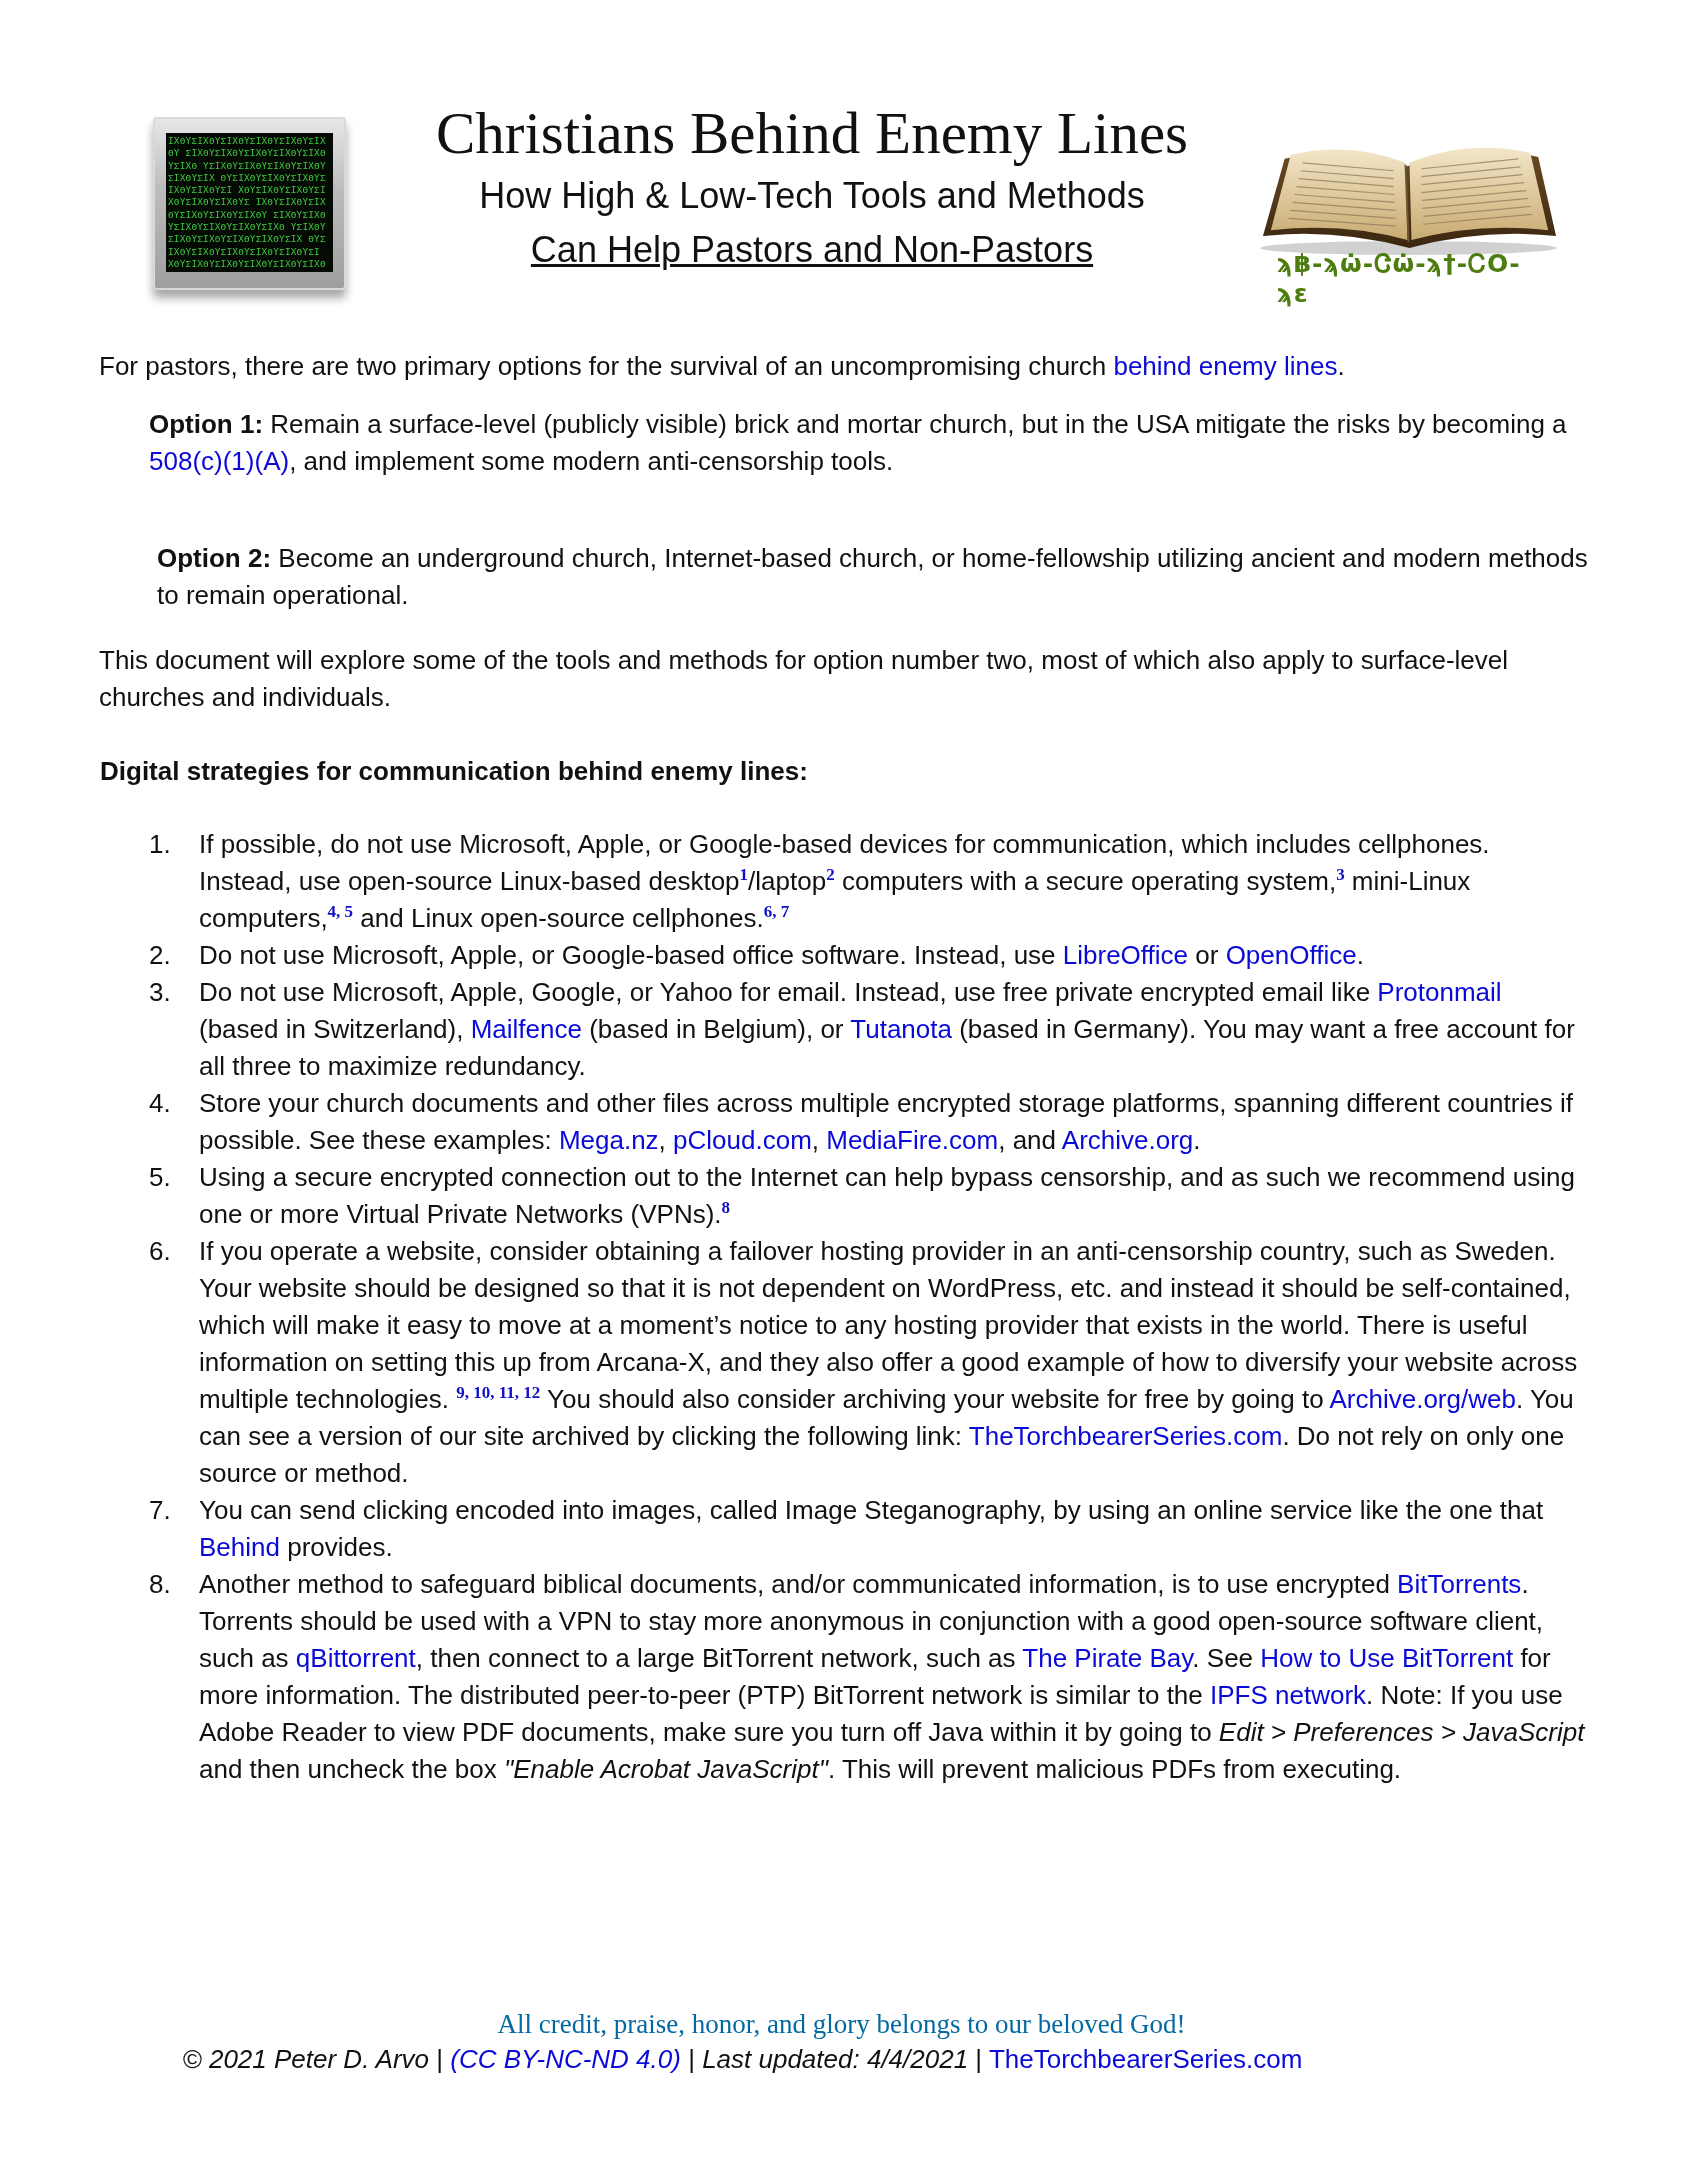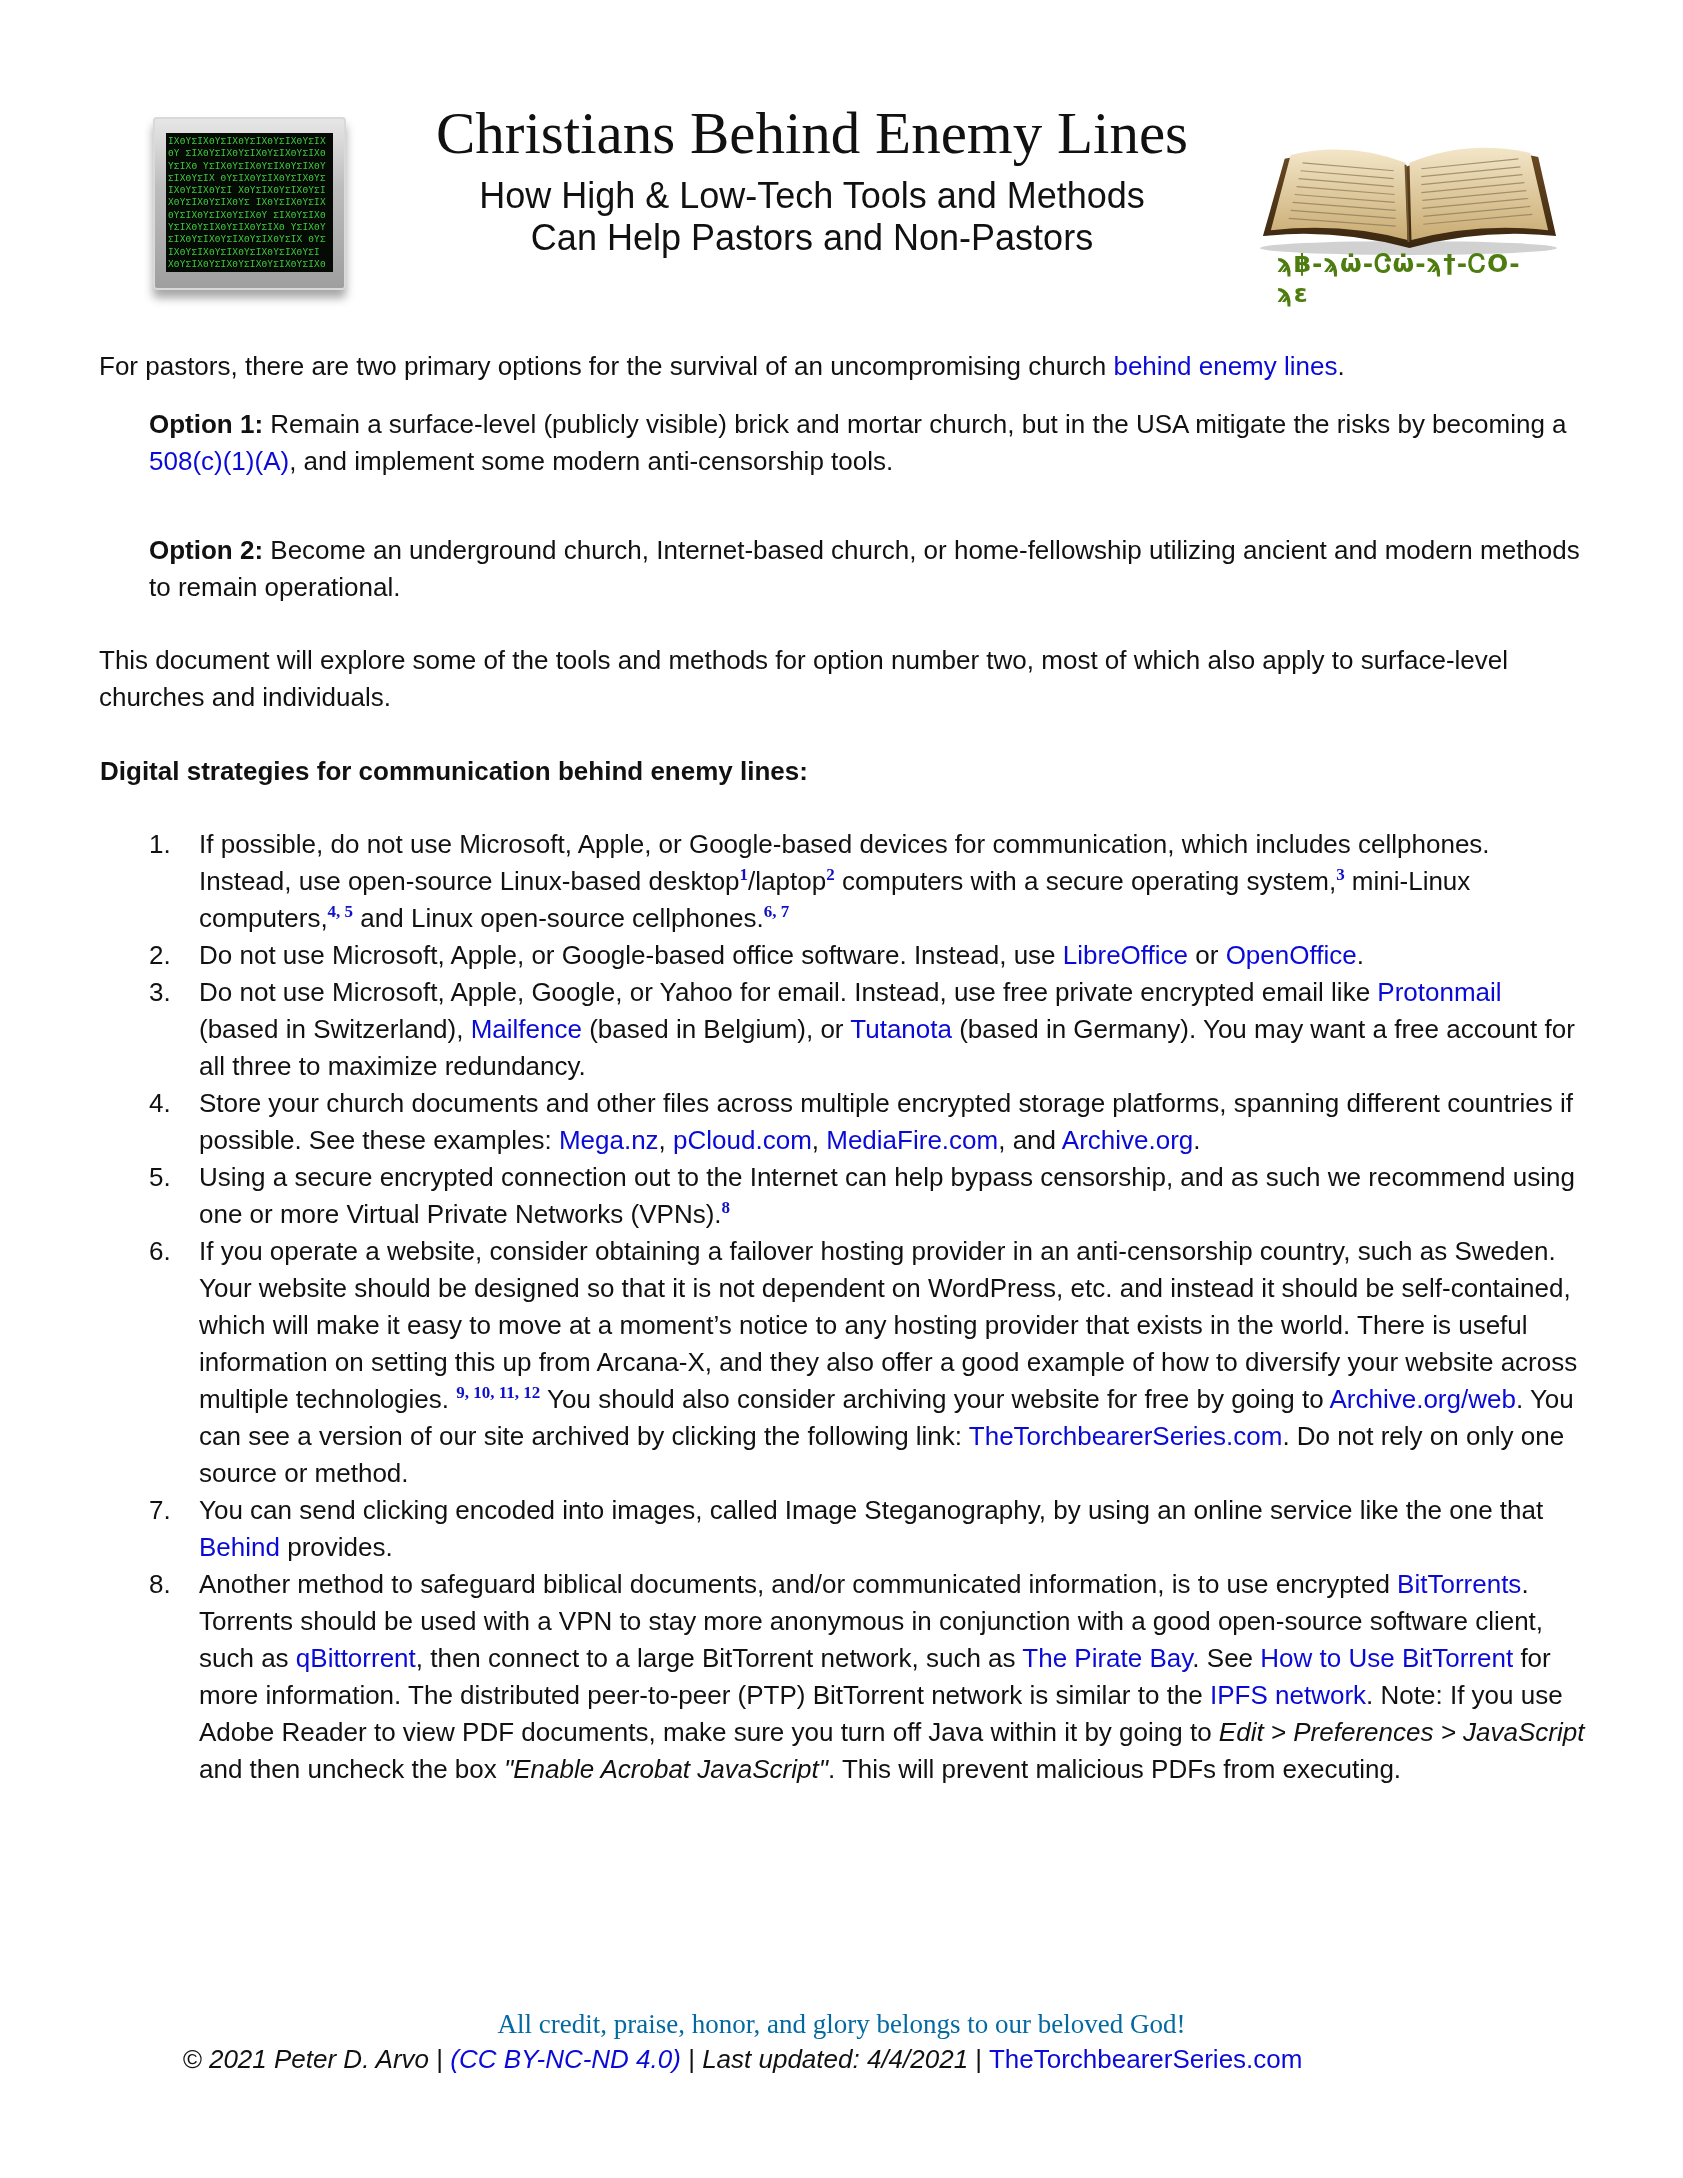--- a/index.html
+++ b/index.html
@@ -13,21 +13,21 @@
      border-radius:4px; box-shadow:0 8px 10px rgba(0,0,0,0.35), inset 0 0 0 2px #d9d9d9; }
   .hdr-left-icon .screen { position:absolute; left:13px; top:16px; right:13px; bottom:18px;
      background:#050a05; overflow:hidden; font-family:"DejaVu Sans Mono", monospace;
      font-size:9.4px; line-height:12.3px; color:#3ec83e; letter-spacing:0.2px; word-break:break-all; padding:2px; }
 
   .title { position:absolute; left:0; width:1624px; top:99px; text-align:center;
      font-family:"Liberation Serif", "DejaVu Serif", serif; font-size:59px; line-height:69px; color:#111; }
   .subtitle { position:absolute; left:0; width:1624px; text-align:center;
      font-family:"Liberation Sans", sans-serif; font-size:36px; line-height:51px; color:#111; }
   .subtitle.l1 { top:170px; }
-  .subtitle.l2 { top:212px; }
+  .subtitle.l2 { top:224px;text-decoration:underline; }
 
   .bible { position:absolute; left:1255px; top:137px; width:307px; height:119px; }
   .bible svg { width:100%; height:100%; }
   .bible-caption { position:absolute; left:1277px; top:249px; width:267px; text-align:left;
      font-family:"DejaVu Sans", sans-serif; font-size:25px; font-weight:bold; color:#4d7c0f; letter-spacing:1px; }
 
   
   .txt { position:absolute; font-size:26px; line-height:37px; color:#111; }
   .txt a, .lnk { color:#0a0ad8; text-decoration:none; }
   .txt b { font-weight:bold; }
@@ -97,21 +97,21 @@
         <line x1="170" y1="80" x2="278" y2="70"></line>
           <line x1="170" y1="88" x2="280" y2="78"></line>
       </g>
       <path d="M152 28 L155 106" stroke="#6e5633" stroke-width="2"></path>
     </svg>
   </div>
   <div class="bible-caption">ϡ฿-ϡω̇-Ꮳω̇-ϡ†-ᏟΟ-ϡɛ</div>
 
   <p class="txt p-intro" style="margin:0"><span>For pastors, there are two primary options for the survival of an uncompromising church </span><a>behind enemy lines</a><span>.</span></p>
   <p class="txt p-opt1" style="margin:0"><b>Option 1:</b><span> Remain a surface-level (publicly visible) brick and mortar church, but in the USA mitigate the risks by becoming a </span><a>508(c)(1)(A)</a><span>, and implement some modern anti-censorship tools.</span></p>
-  <p class="txt p-opt2" style="margin:0"><b>Option 2:</b><span> Become an underground church, Internet-based church, or home-fellowship utilizing ancient and modern methods to remain operational.</span></p>
+  <p class="txt p-opt2" style="margin:8px"><b>Option 2:</b><span> Become an underground church, Internet-based church, or home-fellowship utilizing ancient and modern methods to remain operational.</span></p>
   <p class="txt p-doc" style="margin:0"><span>This document will explore some of the tools and methods for option number two, most of which also apply to surface-level churches and individuals.</span></p>
   <p class="txt p-head" style="margin:1px">Digital strategies for communication behind enemy lines:</p>
 
   <ol class="items txt" id="strategy-list">
       <li><span class="num">1.</span><span>If possible, do not use Microsoft, Apple, or Google-based devices for communication, which includes cellphones. Instead, use open-source Linux-based desktop</span><sup>1</sup><span>/laptop</span><sup>2</sup><span> computers with a secure operating system,</span><sup>3</sup><span> mini-Linux computers,</span><sup>4, 5</sup><span> and Linux open-source cellphones.</span><sup>6, 7</sup></li>
       <li><span class="num">2.</span><span>Do not use Microsoft, Apple, or Google-based office software. Instead, use </span><a>LibreOffice</a><span> or </span><a>OpenOffice</a><span>.</span></li>
       <li><span class="num">3.</span><span>Do not use Microsoft, Apple, Google, or Yahoo for email. Instead, use free private encrypted email like </span><a>Protonmail</a><span> (based in Switzerland), </span><a>Mailfence</a><span> (based in Belgium), or </span><a>Tutanota</a><span> (based in Germany). You may want a free account for all three to maximize redundancy.</span></li>
       <li><span class="num">4.</span><span>Store your church documents and other files across multiple encrypted storage platforms, spanning different countries if possible. See these examples: </span><a>Mega.nz</a><span>, </span><a>pCloud.com</a><span>, </span><a>MediaFire.com</a><span>, and </span><a>Archive.org</a><span>.</span></li>
       <li><span class="num">5.</span><span>Using a secure encrypted connection out to the Internet can help bypass censorship, and as such we recommend using one or more Virtual Private Networks (VPNs).</span><sup>8</sup></li>
       <li><span class="num">6.</span><span>If you operate a website, consider obtaining a failover hosting provider in an anti-censorship country, such as Sweden. Your website should be designed so that it is not dependent on WordPress, etc. and instead it should be self-contained, which will make it easy to move at a moment’s notice to any hosting provider that exists in the world. There is useful information on setting this up from Arcana-X, and they also offer a good example of how to diversify your website across multiple technologies. </span><sup>9, 10, 11, 12</sup><span> You should also consider archiving your website for free by going to </span><a>Archive.org/web</a><span>. You can see a version of our site archived by clicking the following link: </span><a>TheTorchbearerSeries.com</a><span>. Do not rely on only one source or method.</span></li>

